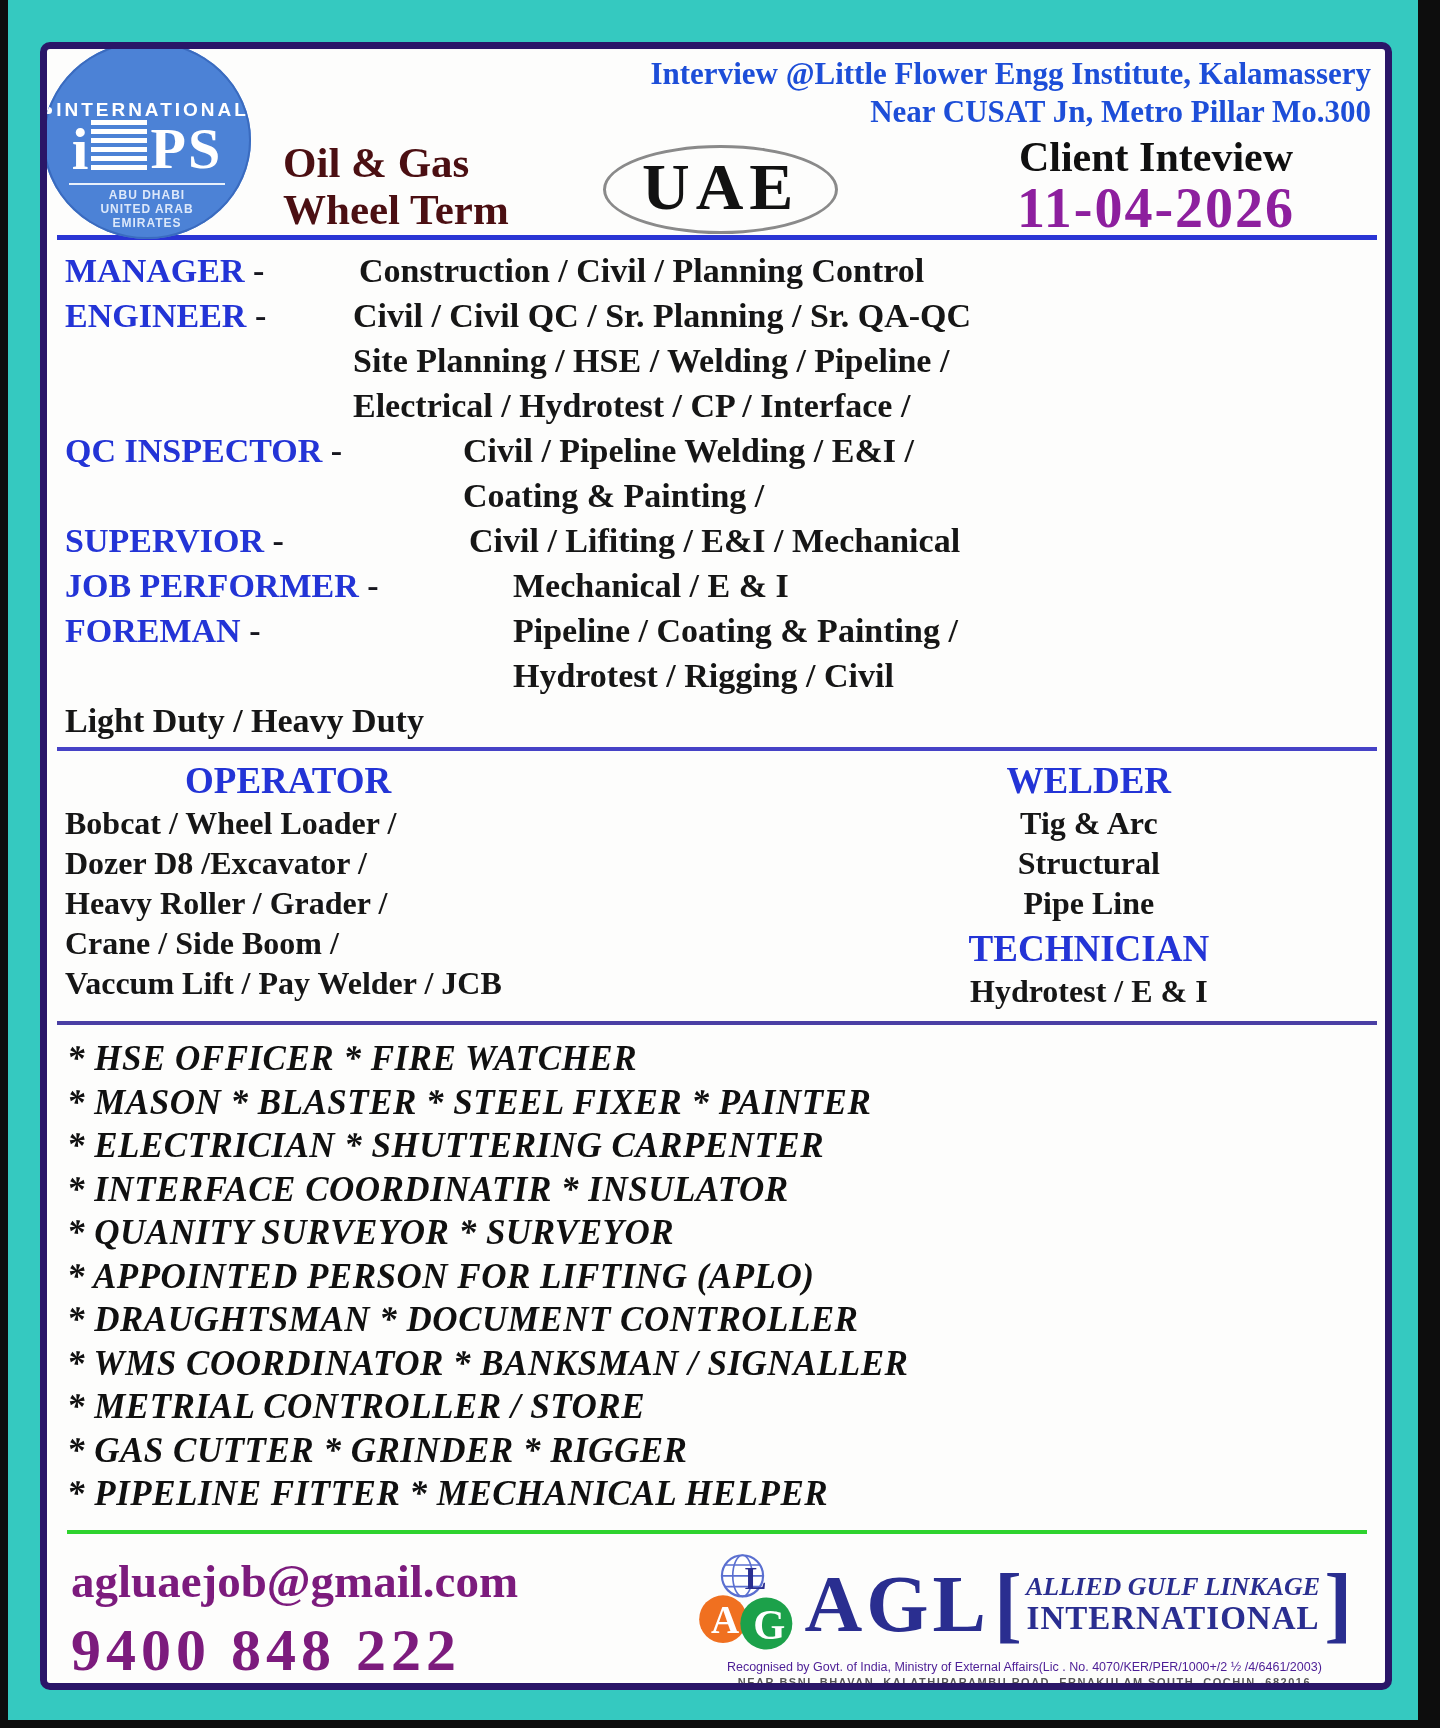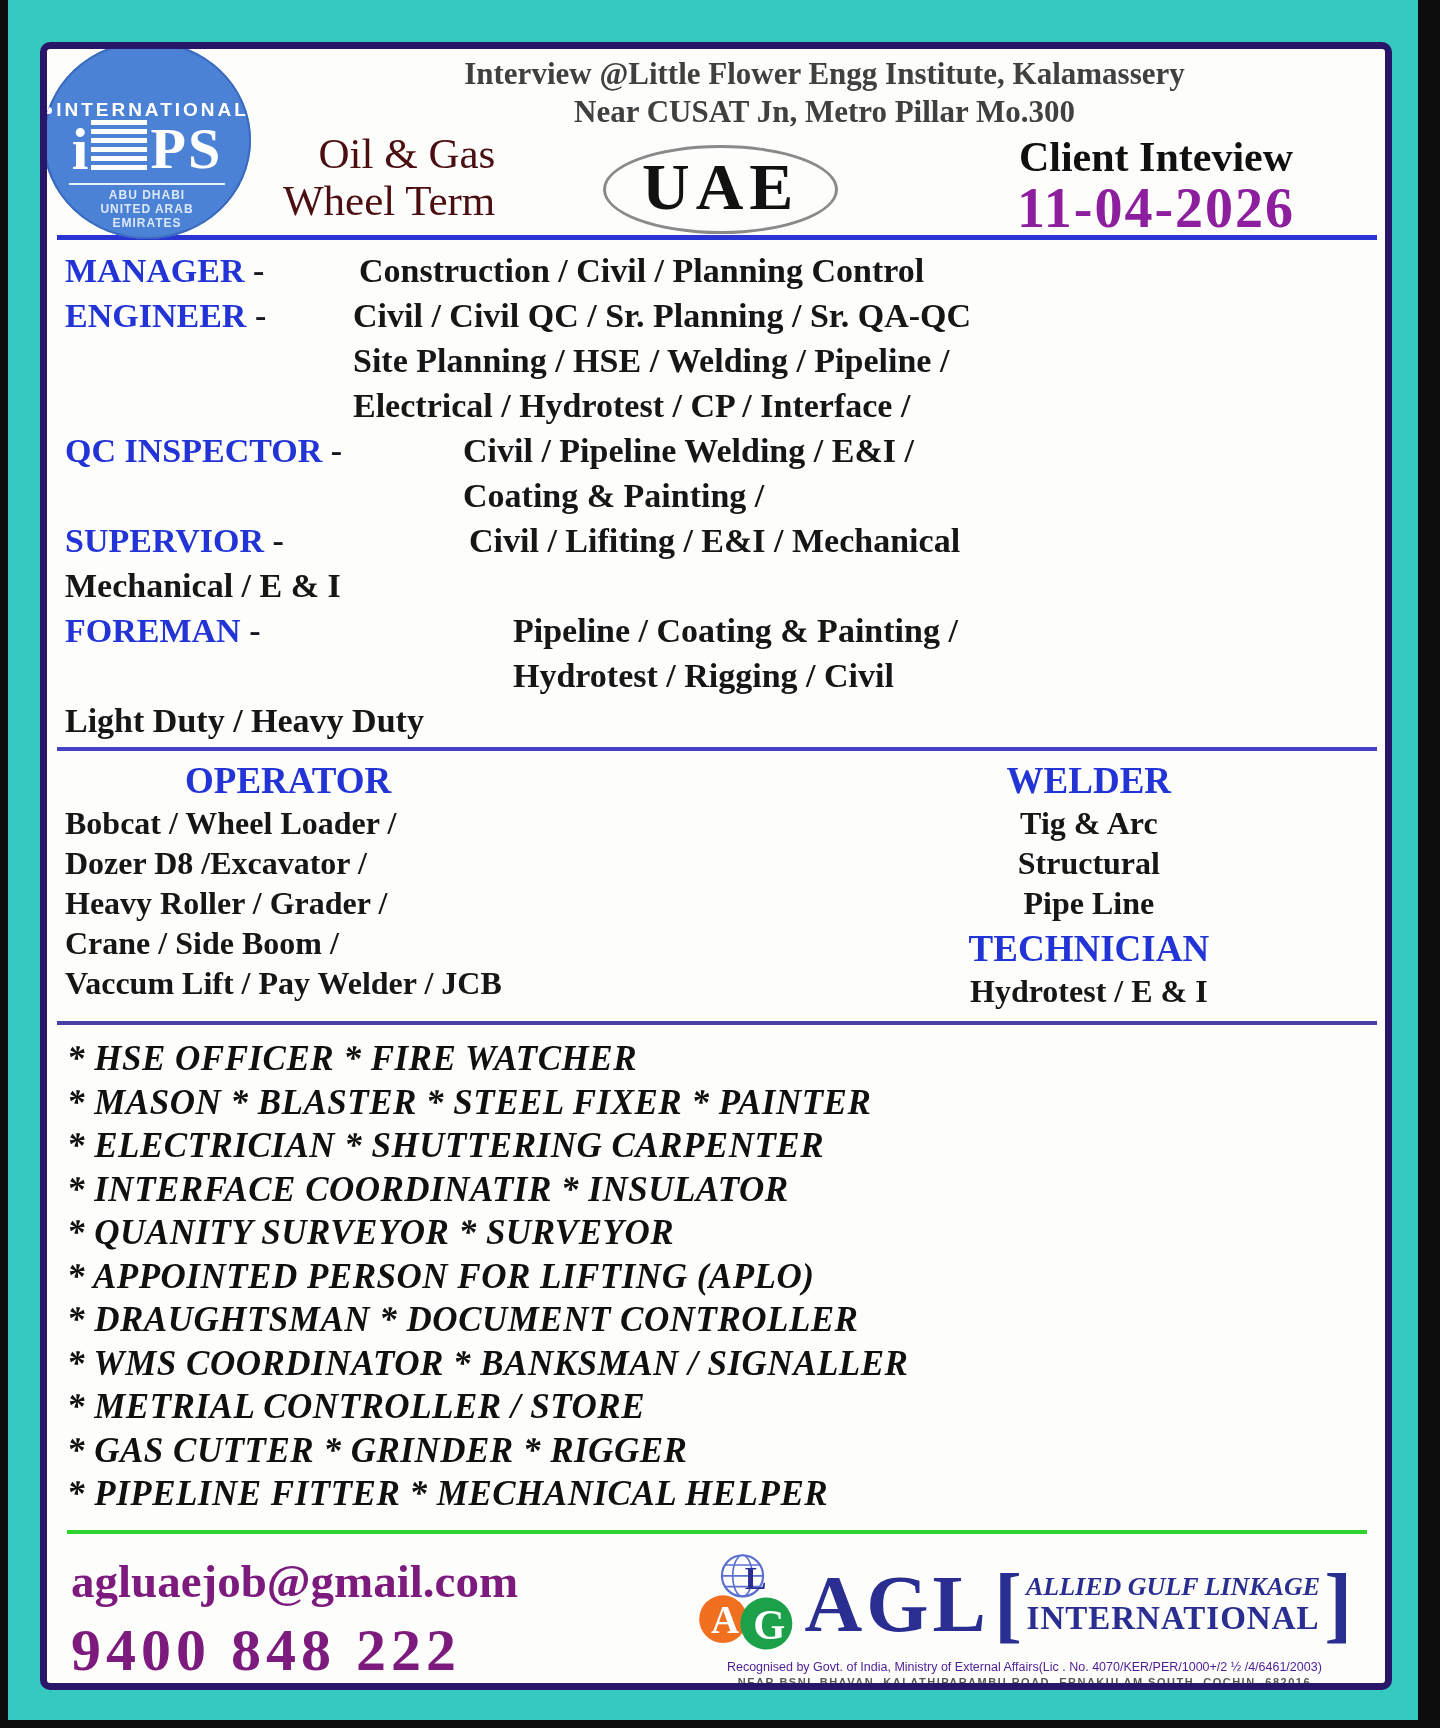--- a/index.html
+++ b/index.html
@@ -38,24 +38,24 @@
   .logo-mark { display:flex; align-items:flex-end; justify-content:center; height:58px; margin-top:-4px; font-weight:bold; }
   .mark-i { font-size:60px; line-height:52px; }
   .stripes { display:flex; flex-direction:column; gap:4px; margin:0 3px 5px 3px; }
   .stripes i { display:block; width:56px; height:5px; background:#fff; }
   .mark-ps { font-size:58px; line-height:52px; letter-spacing:2px; }
   .logo-sub {
     margin:8px auto 0 auto; width:156px; border-top:2px solid #e8f0fb; padding-top:3px;
     font-family:"Liberation Sans", sans-serif; font-size:12px; line-height:14px;
     color:#dce8fa; letter-spacing:1px; font-weight:bold;
   }
-  .red-lines { position:absolute; left:215px; right:0; top:0; text-align:center;
-    color:#404040; font-weight:bold; font-size:31px; line-height:38px; }
-  .sector { position:absolute; left:220px; top:75px; color:#4b0f12;
-    font-weight:normal; font-size:43px; line-height:47px;text-align:right; }
+  .red-lines { position:absolute; left:215px; right:0; top:0; text-align:right;
+    color:#1d4ed8; font-weight:bold; font-size:31px; line-height:38px; }
+  .sector { position:absolute; left:220px; top:84px; color:#4b0f12;
+    font-weight:bold; font-size:43px; line-height:47px; }
   .uae-oval {
     position:absolute; left:540px; top:90px;
     border:3px solid #8a8a8a; border-radius:50%;
     padding:1px 36px 6px 36px;
     font-size:66px; font-weight:bold; color:#121212; letter-spacing:6px;
   }
   .client-block { position:absolute; right:0; top:80px; width:430px; text-align:center; }
   .client-label { font-size:42px; font-weight:bold; color:#101010; line-height:44px; }
   .client-date { font-size:56px; font-weight:bold; color:#8d1f9e; line-height:58px; letter-spacing:2px; }
 
@@ -184,20 +184,21 @@
     </div>
 
     <div class="role-row rw-superv">
       <span class="role-head"><span class="role-label">SUPERVIOR</span> <span class="role-dash">-</span></span>
       <span class="role-detail">
         <div>Civil / Lifiting / E&amp;I / Mechanical</div>
       </span>
     </div>
 
     <div class="role-row rw-jobperf">
+      <span class="role-head"><span class="role-label">JOB PERFORMER</span> <span class="role-dash">-</span></span>
       <span class="role-detail">
         <div>Mechanical / E &amp; I</div>
       </span>
     </div>
 
     <div class="role-row rw-foreman">
       <span class="role-head"><span class="role-label">FOREMAN</span> <span class="role-dash">-</span></span>
       <span class="role-detail">
         <div>Pipeline / Coating &amp; Painting /</div>
         <div>Hydrotest / Rigging / Civil</div>

